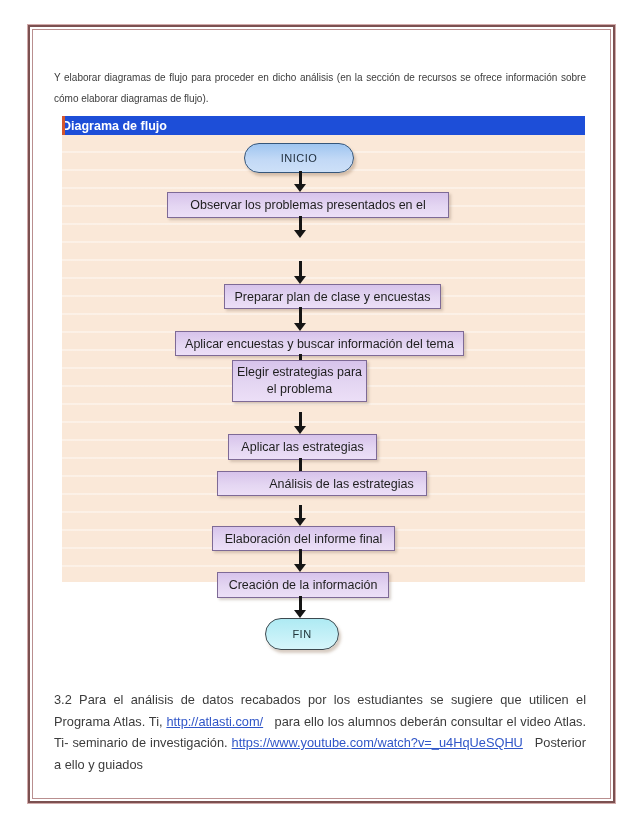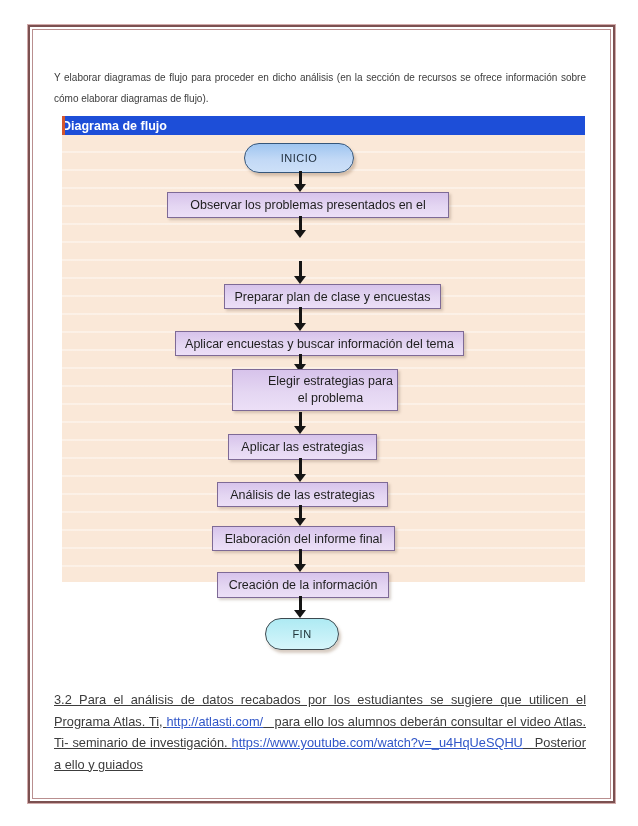--- a/index.html
+++ b/index.html
@@ -30,21 +30,21 @@
   }
   .para {
     position: absolute;
     left: 54px; width: 532px;
     margin: 0;
     font-size: 10px; line-height: 21px;
     color: #3c3c3c;
     text-align: justify;
   }
   .para-top { top: 67px; }
-  .para-bottom { top: 689px; font-size: 12.8px; line-height: 21.5px; text-decoration: underline; }
+  .para-bottom { top: 689px; font-size: 12.8px; line-height: 21.5px; }
   .para-bottom a {
     color: #3056c8;
     text-decoration: underline;
     cursor: pointer;
   }
   
   .panel-header {
     position: absolute;
     left: 62px; top: 116px;
     width: 523px; height: 19px;
@@ -151,33 +151,33 @@
     </div>
 
     <div class="arrow" style="top:172px; height:24px;"></div>
 
     <div class="step" style="left:93px;  top:196px; width:287px; height:23px;margin-left:20px;">
       <span>Aplicar encuestas  y buscar información del tema</span>
     </div>
 
     <div class="arrow" style="top:219px; height:18px;"></div>
 
-    <div class="step multiline" style="left:170px; top:234px; width:133px; height:40px;padding-left:31px;">
+    <div class="step multiline" style="left:170px; top:225px; width:133px; height:40px;">
       <span>Elegir estrategias para el problema</span>
     </div>
 
     <div class="arrow" style="top:277px; height:22px;"></div>
 
     <div class="step" style="left:166px; top:299px; width:147px; height:24px;">
       <span>Aplicar las estrategias</span>
     </div>
 
     <div class="arrow" style="top:323px; height:24px;"></div>
 
-    <div class="step" style="left:155px; top:347px; width:169px; height:23px;">
+    <div class="step" style="left:155px; top:336px; width:169px; height:23px;padding-left:39px;">
       <span>Análisis de las estrategias</span>
     </div>
 
     <div class="arrow" style="top:370px; height:21px;"></div>
 
     <div class="step" style="left:150px; top:391px; width:181px; height:23px;">
       <span>Elaboración del informe final</span>
     </div>
 
     <div class="arrow" style="top:414px; height:23px;"></div>

